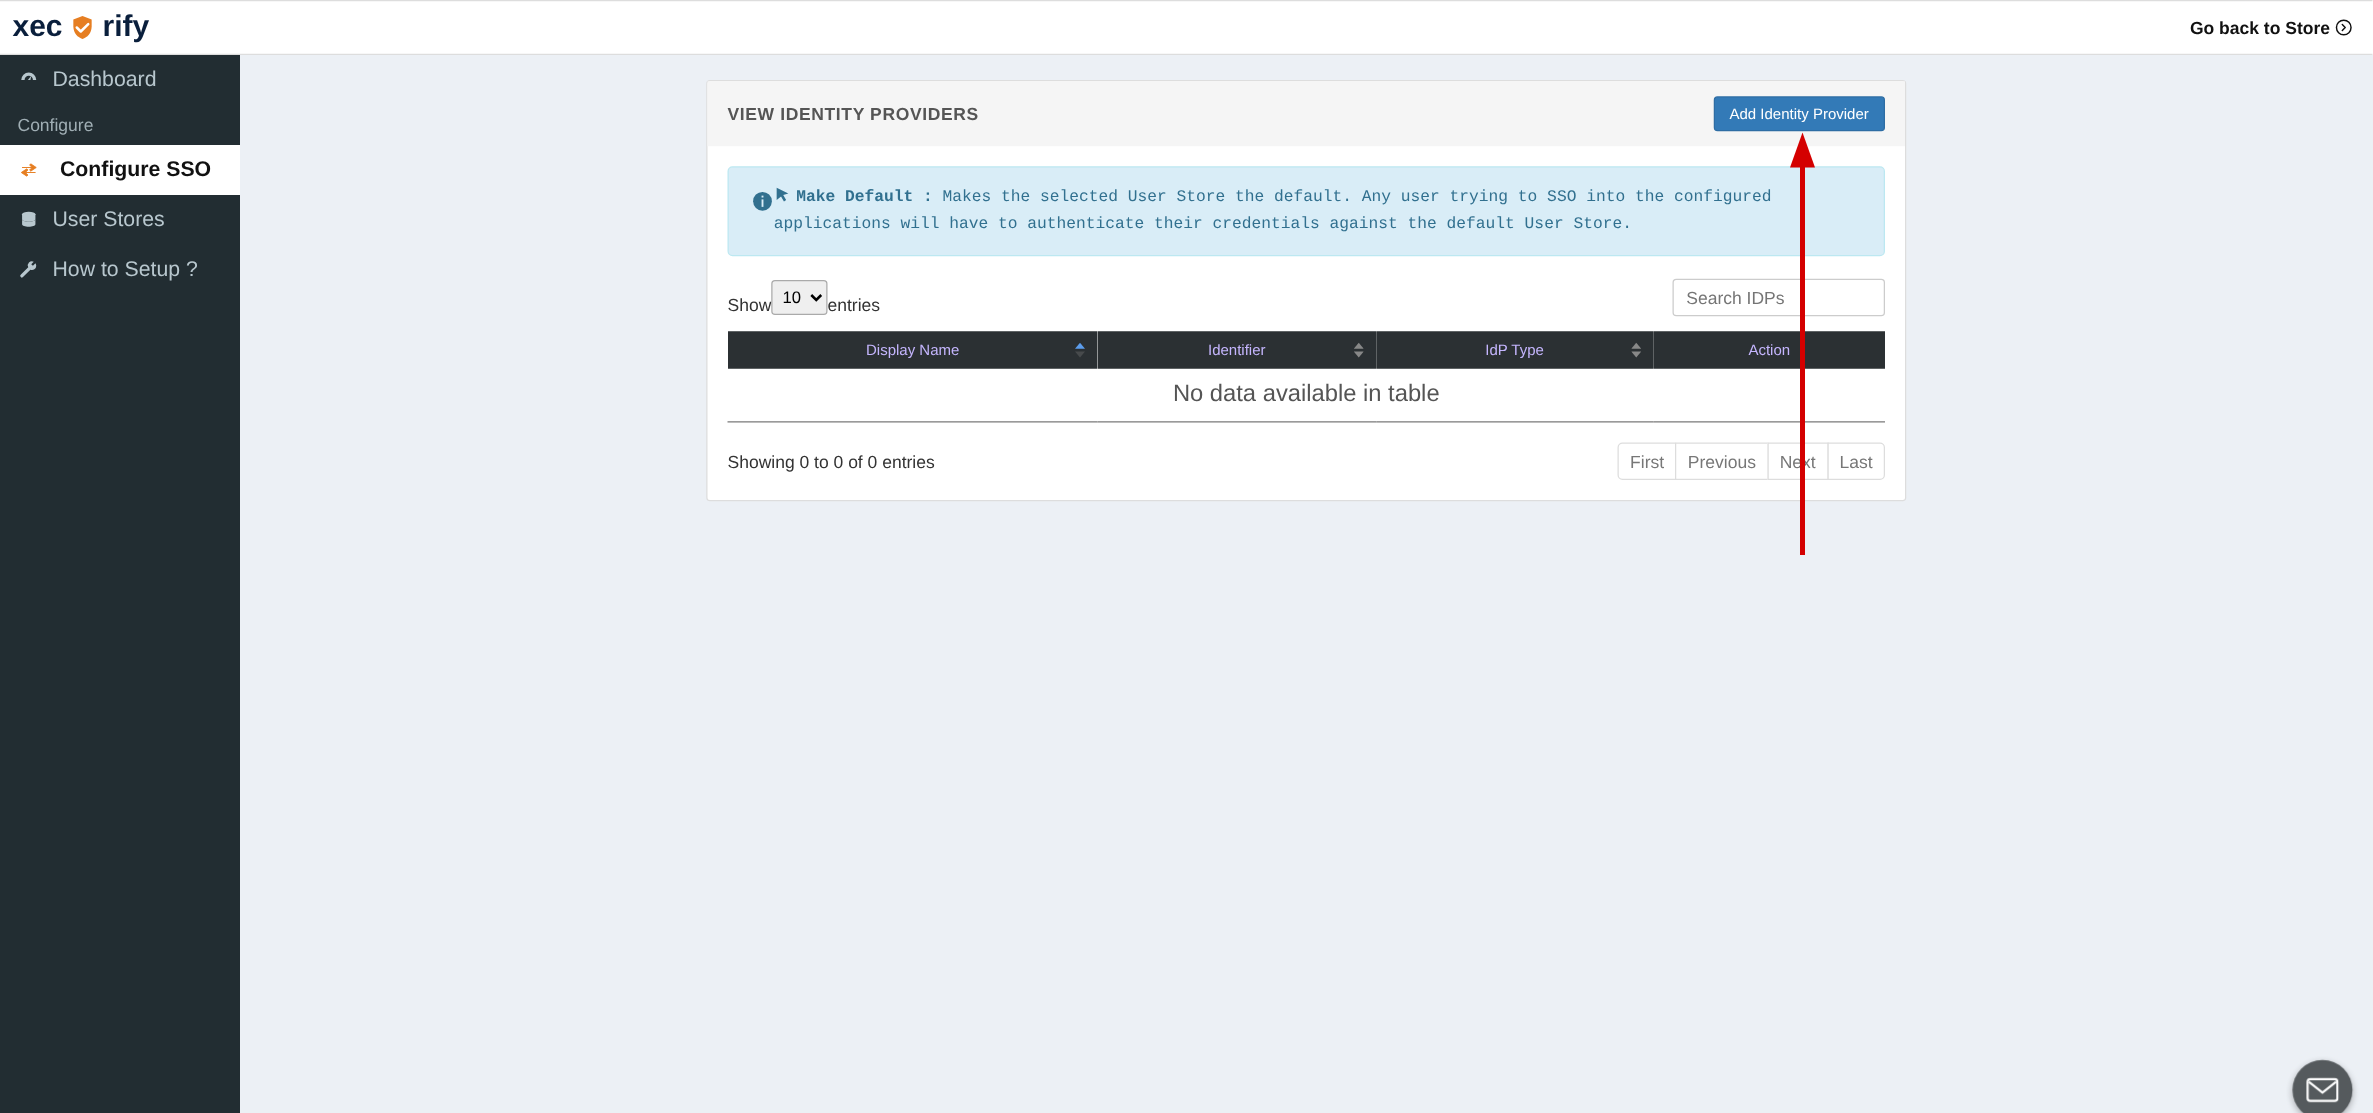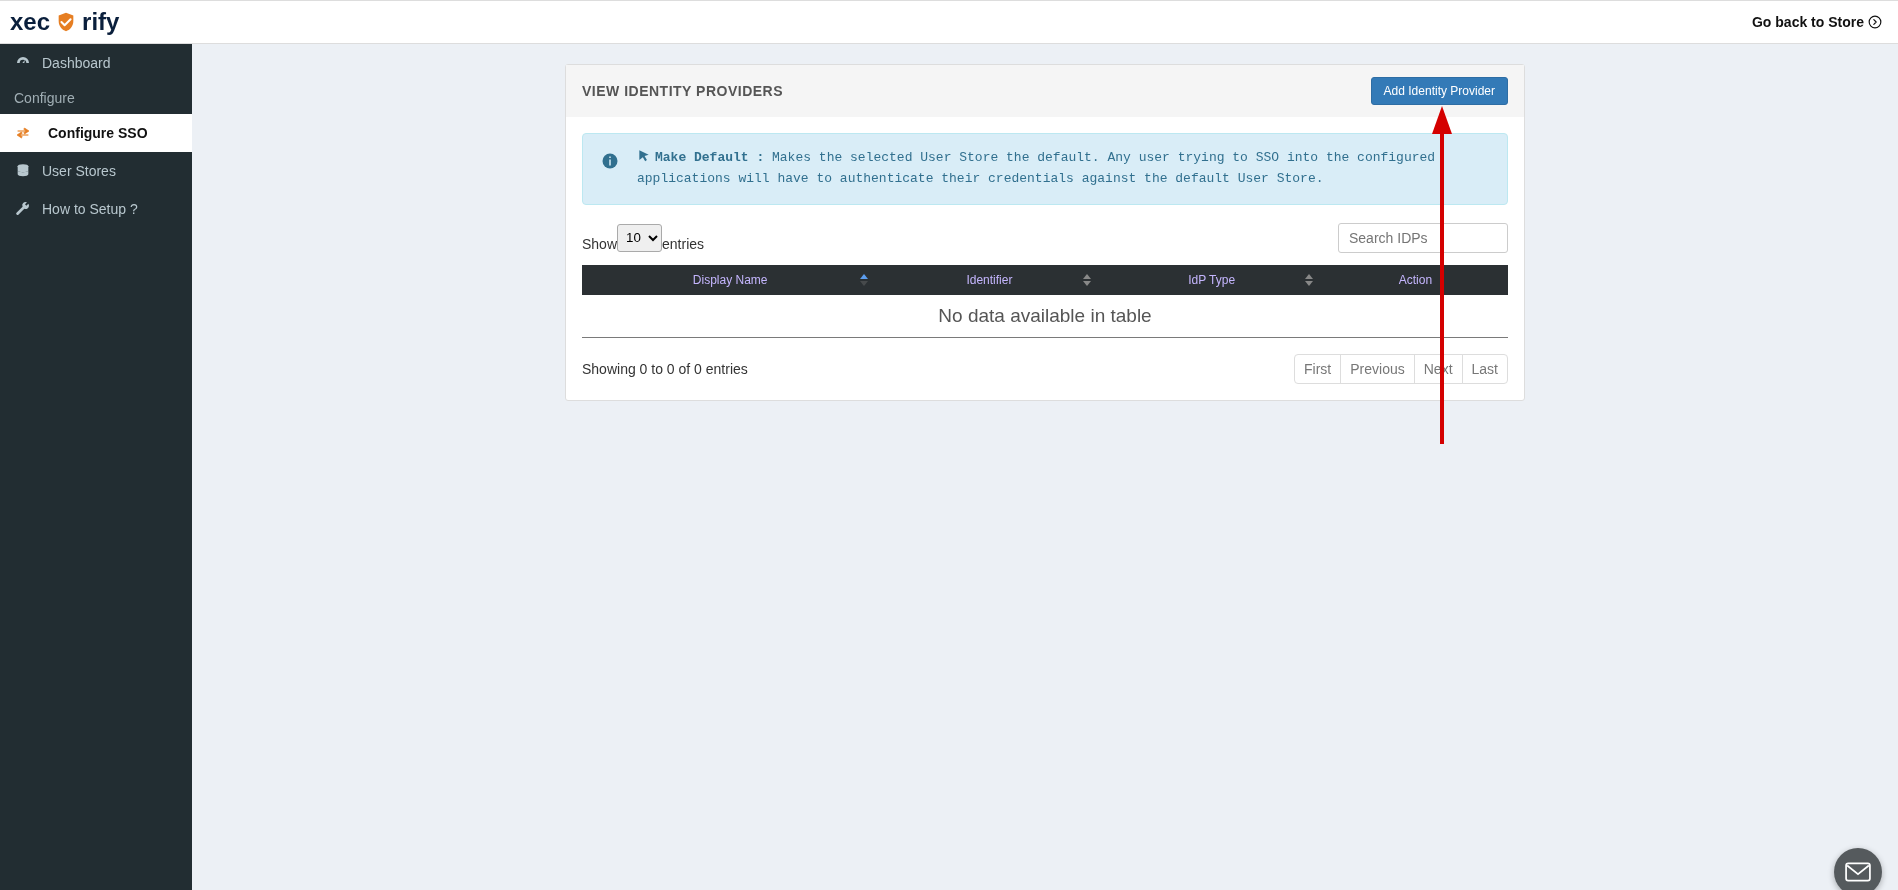--- a/index.html
+++ b/index.html
@@ -4,36 +4,36 @@
 <style>
   * { box-sizing: border-box; margin: 0; padding: 0; }
   html, body { height: 100%; font-family: "Helvetica Neue", Helvetica, Arial, sans-serif; font-size: 14px; color: #333; background: #ecf0f5; }
   .topbar { position: fixed; top: 0; left: 0; right: 0; height: 44px; background: #fff; border-bottom: 1px solid #ddd; border-top: 1px solid #ddd; display: flex; align-items: center; justify-content: space-between; padding: 0 16px 0 10px; z-index: 50; }
   .logo { display: flex; align-items: center; font-size: 24px; font-weight: 700; color: #0a1f3c; letter-spacing: 0; gap: 4px; }
   .logo-shield { width: 22px; height: 22px; margin: 0 1px; }
   .goback { font-weight: 700; color: #111; text-decoration: none; cursor: pointer; display: flex; align-items: center; gap: 4px; }
   .goback-arrow { width: 14px; height: 14px; }
 
   .sidebar { position: fixed; top: 44px; bottom: 0; left: 0; width: 192px; background: #222d32; color: #b8c7ce; z-index: 40; }
-  .sidebar .item { display: flex; align-items: center; gap: 10px; padding: 10px 14px; cursor: pointer; font-size: 14px; }
+  .sidebar .item { display: flex; align-items: center; gap: 10px; padding: 10px 14px; cursor: pointer; font-size: 17px; }
   .sidebar .group-label { padding: 8px 14px; color: #a0aeb4; font-size: 14px; cursor: pointer; }
   .sidebar .item.active { background: #fff; color: #111; margin-right: 0; }
   .sidebar .item.active .icon svg { stroke: #e67e22; fill: #e67e22; }
   .sidebar .item.active .label { font-weight: 700; margin-left: 6px; }
   .sidebar .icon { width: 18px; height: 18px; display: flex; align-items: center; justify-content: center; flex: 0 0 18px; }
   .sidebar .icon svg { width: 16px; height: 16px; }
 
   .content { position: absolute; top: 44px; left: 192px; right: 0; padding: 20px 0 40px; }
   .panel { width: 960px; margin: 0 auto; background: #fff; border: 1px solid #ddd; border-radius: 3px; }
   .panel-header { display: flex; align-items: center; justify-content: space-between; padding: 12px 16px; background: #f5f5f5; }
   .panel-title { font-weight: 700; color: #555; letter-spacing: 0.5px; font-size: 14px; }
   .btn-primary { background: #337ab7; color: #fff; border: 1px solid #2e6da4; border-radius: 3px; padding: 6px 12px; font-size: 12px; cursor: pointer; }
 
   .panel-body { padding: 16px; }
-  .alert-info { background: #d9edf7; border: 1px solid #bce8f1; color: #31708f; border-radius: 4px; padding: 14px 18px 14px 54px; position: relative; font-family: Menlo, Consolas, "Courier New", monospace; font-size: 13px; line-height: 1.6; }
+  .alert-info { background: #d9edf7; border: 1px solid #bce8f1; color: #31708f; border-radius: 4px; padding: 14px 18px 14px 36px; position: relative; font-family: Menlo, Consolas, "Courier New", monospace; font-size: 13px; line-height: 1.6; }
   .alert-info .info-icon { position: absolute; left: 18px; top: 18px; width: 18px; height: 18px; }
   .alert-info .lead { font-weight: 700; color: #31708f; }
   .alert-info .pointer-icon { display:inline-block; width:14px; height:14px; vertical-align: -2px; margin-right: 4px; }
 
   .table-controls { display: flex; align-items: center; justify-content: space-between; margin-top: 18px; }
   .length-label { display: flex; align-items: flex-end; gap: 0; color: #333; }
   .length-select { height: 28px; border: 1px solid #aaa; border-radius: 3px; padding: 2px 4px; background: #efefef; cursor: pointer; }
   .search-input { width: 170px; height: 30px; border: 1px solid #ccc; border-radius: 3px; padding: 4px 10px; font-size: 14px; }
 
   table.data { width: 100%; border-collapse: collapse; margin-top: 12px; }

